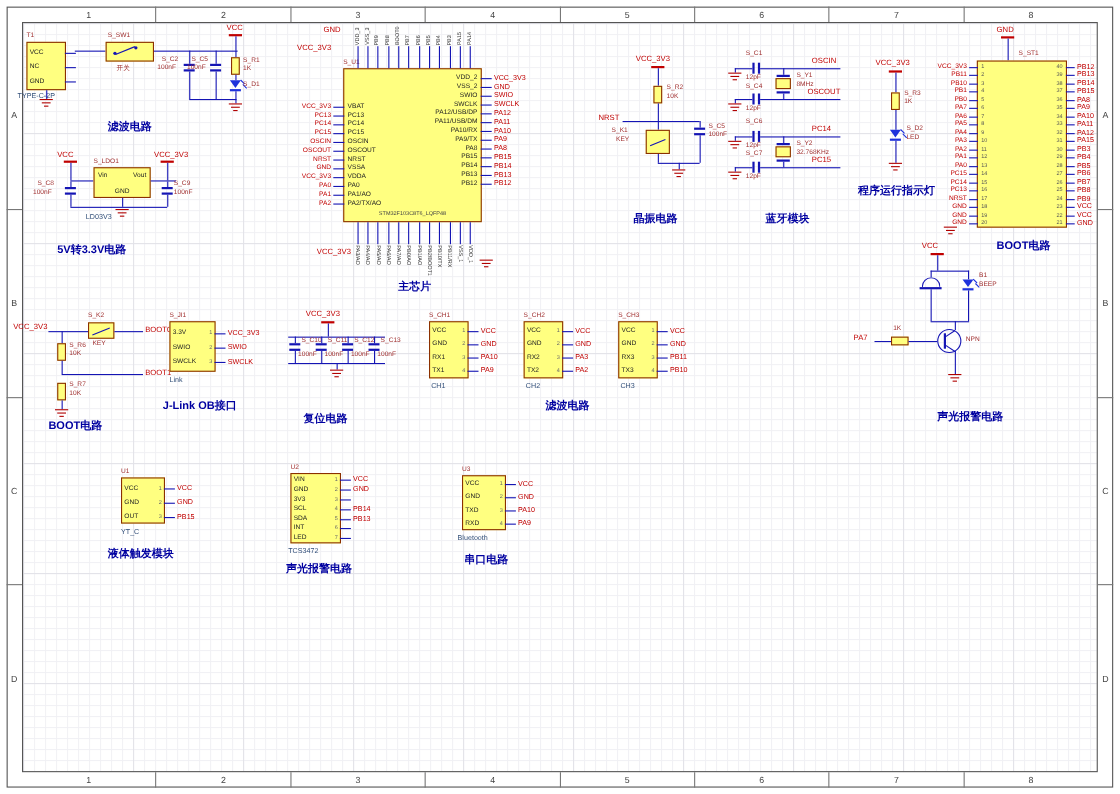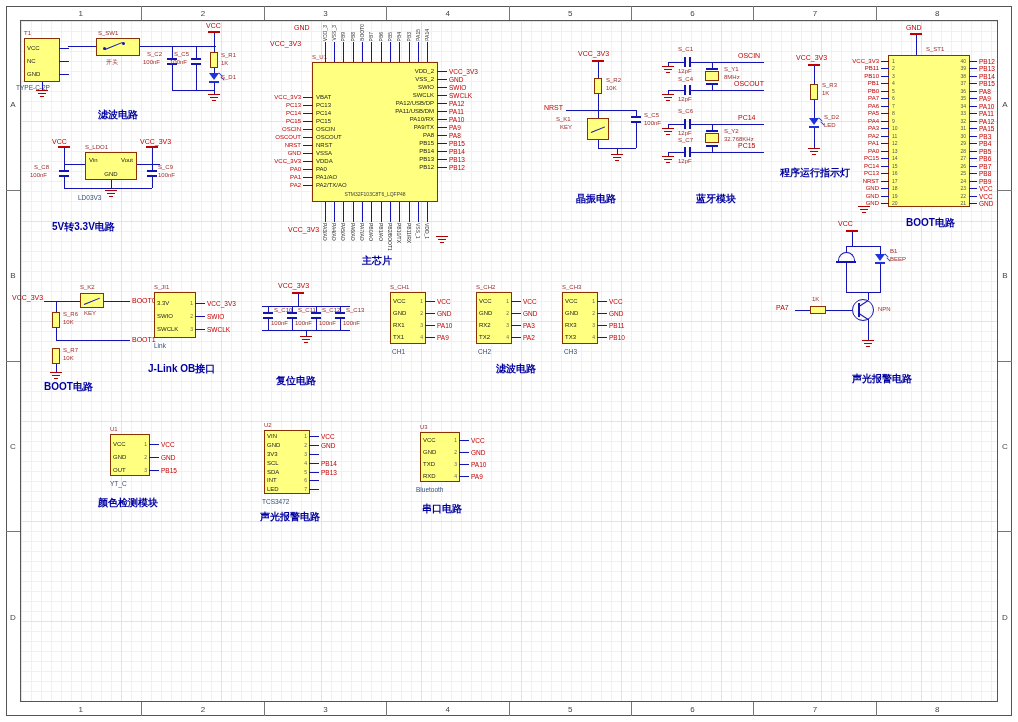--- a/index.html
+++ b/index.html
@@ -941,21 +941,21 @@
     </div>
       <div class="crow">
       <span class="pname">OUT</span>
       <span class="pnum">3</span>
       <i class="stub-r"></i>
       <span class="pnet-r">PB15</span>
     </div>
     </div>
 </div>
 <span class="sub" style="left:110px;top:480px">YT_C</span>
-<div class="caption" style="left:98px;top:496px">颜色检测模块</div>
+<div class="caption" style="left:98px;top:496px">液体触发模块</div>
 
 <span class="ref" style="left:264px;top:422px">U2</span>
 <div class="part" style="left:264px;top:430px;width:46px;height:64px">
   <div class="crows" style="--rh:8.8px;padding-top:1px">
 
   <div class="crow">
       <span class="pname">VIN</span>
       <span class="pnum">1</span>
       <i class="stub-r"></i>
       <span class="pnet-r">VCC</span>

